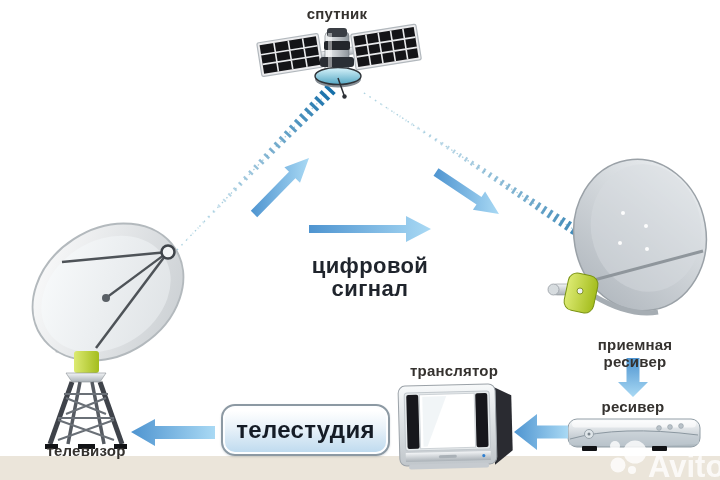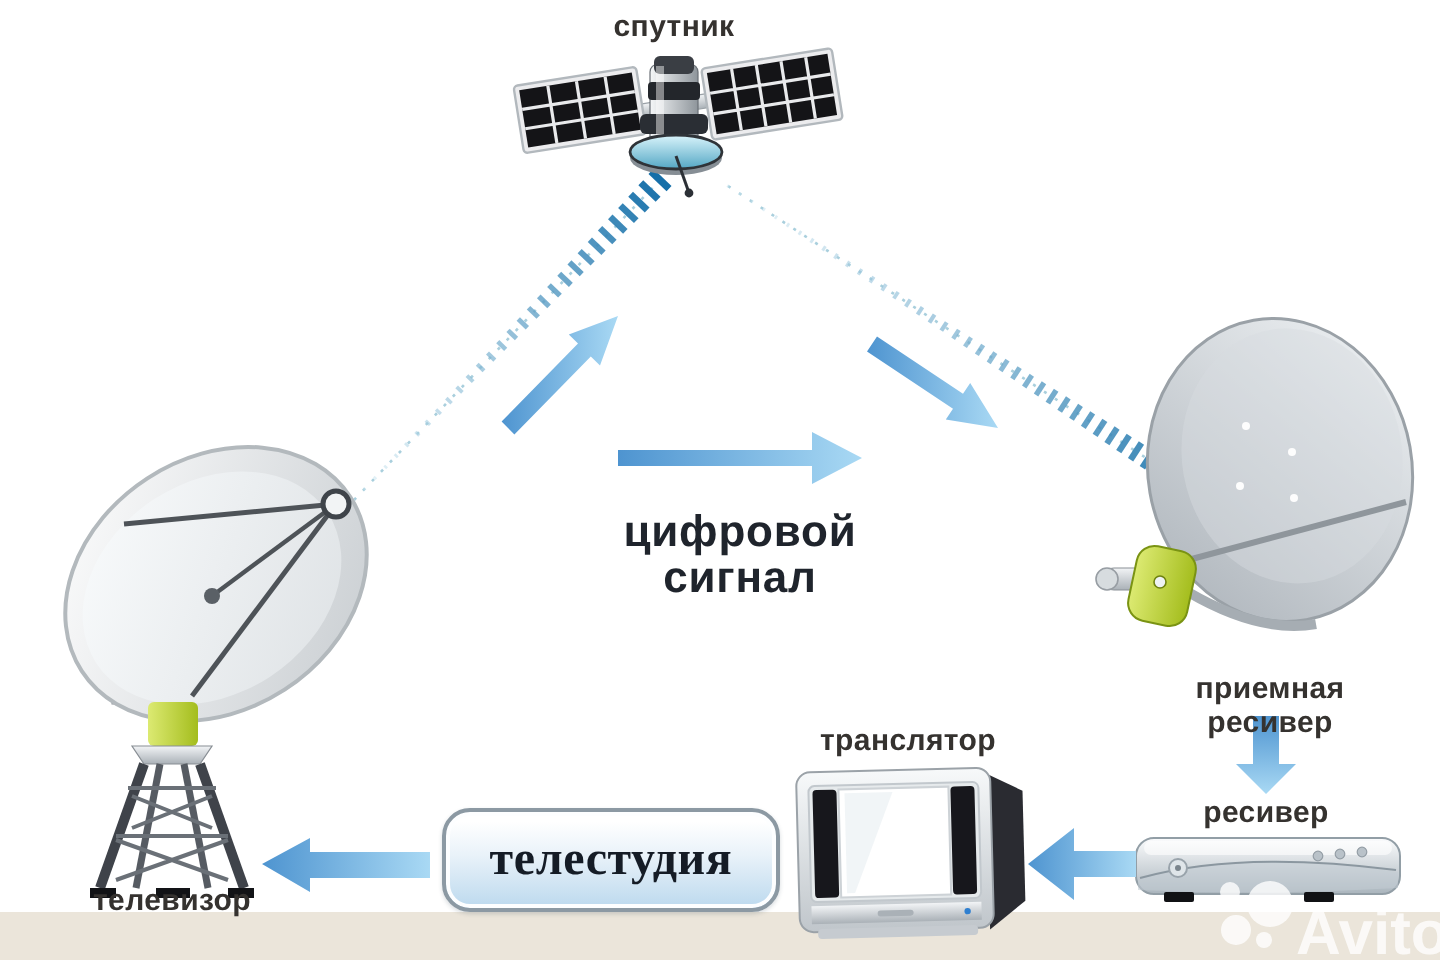--- a/index.html
+++ b/index.html
@@ -30,21 +30,21 @@
     position:absolute;left:370px;top:254px;transform:translateX(-50%);
     text-align:center;font-weight:700;color:#1f242c;
     font-size:22px;line-height:23px;letter-spacing:0.4px;white-space:nowrap;
   }
   .studio-box{
     position:absolute;left:221px;top:404px;width:169px;height:52px;
     border:2.5px solid #8c99a3;border-radius:14px;
     background:linear-gradient(#ffffff 10%,#e9f2f9 45%,#bcd9ee 100%);
     box-shadow:inset 0 0 0 2px #fdfeff,0 1px 2px rgba(40,60,80,.18);
     display:flex;align-items:center;justify-content:center;
-    font-weight:700;font-size:24px;color:#151c26;letter-spacing:0.3px;font-family:Liberation Serif, serif;
+    font-weight:700;font-size:24px;color:#151c26;letter-spacing:0.3px;
   }
 </style>
 </head>
 <body>
 
 <div class="stage">
 
   <div class="footer-strip"></div>
 
   <svg class="art" viewBox="0 0 720 480">

